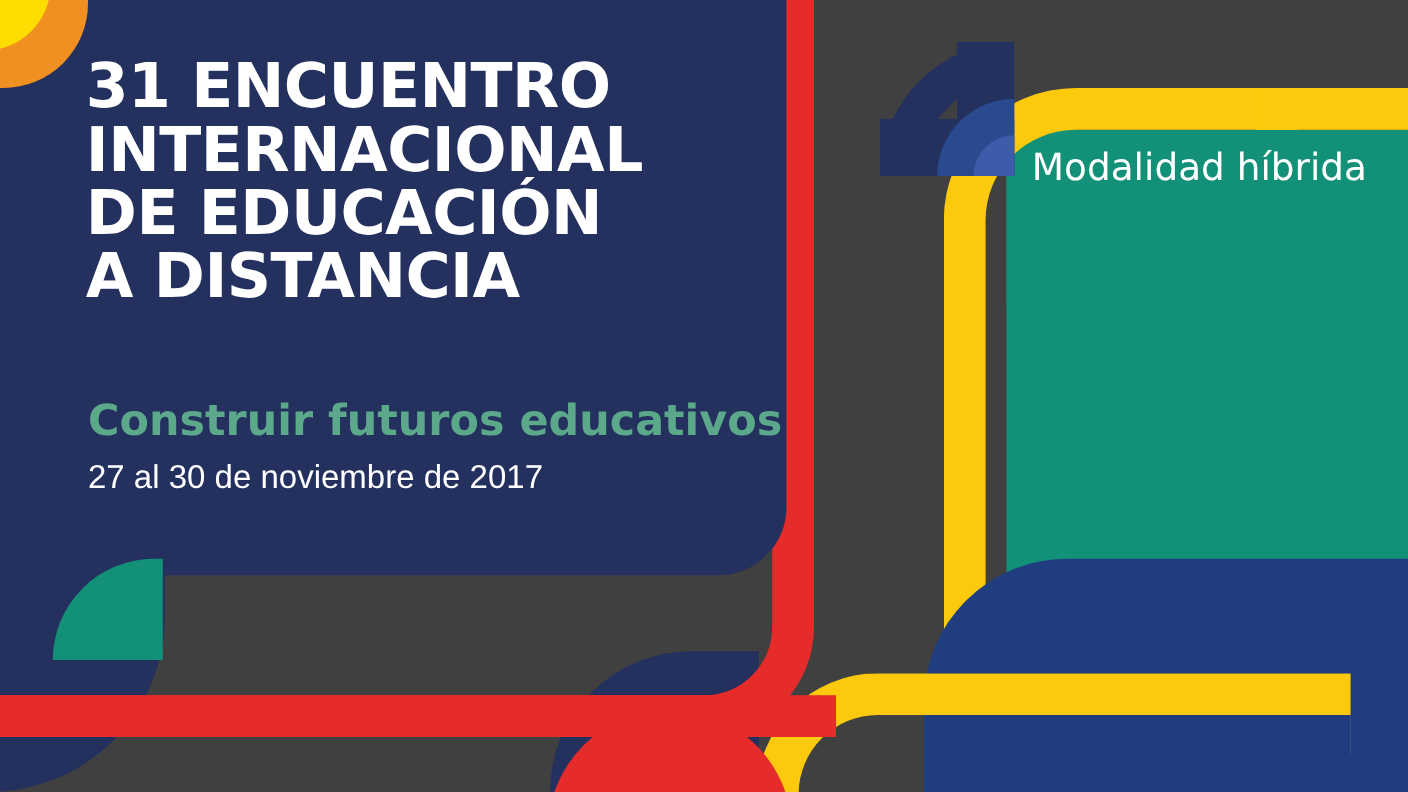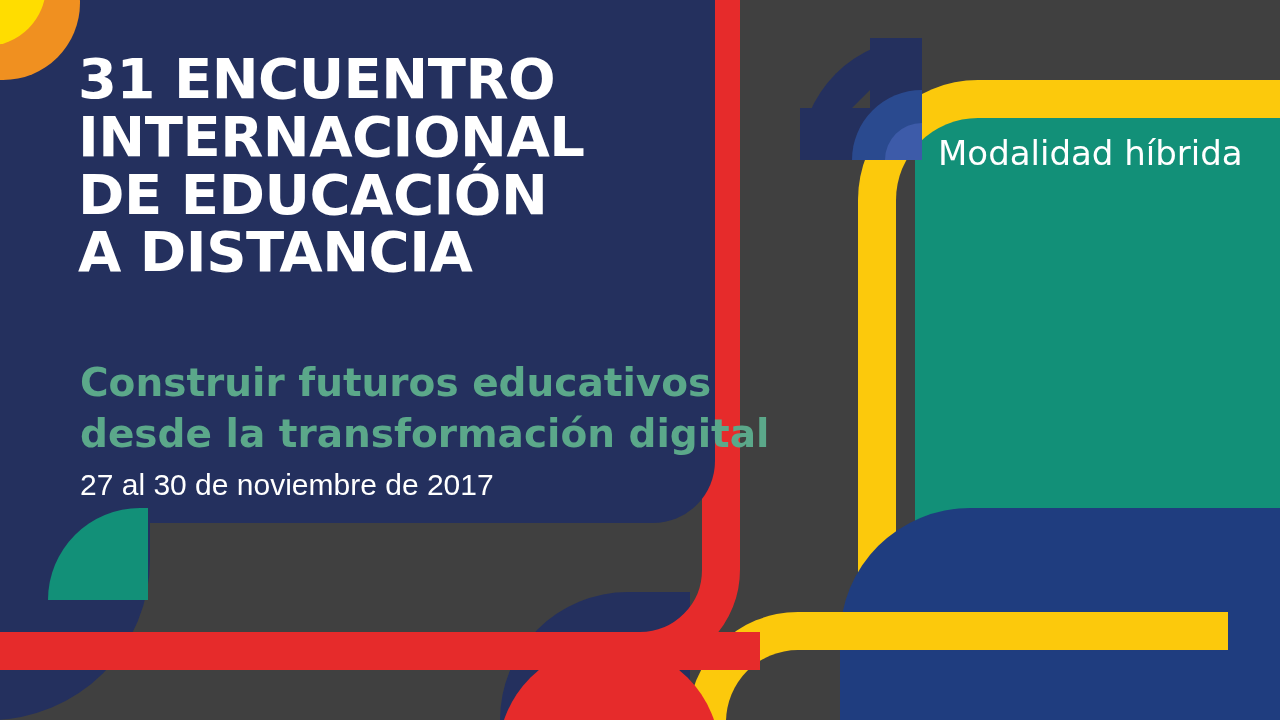--- a/index.html
+++ b/index.html
@@ -212,19 +212,18 @@
 
   <div class="layer title-block">
     <p class="title-line">31 ENCUENTRO</p>
     <p class="title-line">INTERNACIONAL</p>
     <p class="title-line">DE EDUCACIÓN</p>
     <p class="title-line">A DISTANCIA</p>
   </div>
 
   <div class="layer subtitle-block">
     <p class="subtitle-line">Construir futuros educativos</p>
-    <p class="subtitle-line">desde la transformación digital</p>
     <p class="date-line">27 al 30 de noviembre de 2017</p>
   </div>
 
   <div class="layer badge-text">Modalidad híbrida</div>
 
 </div>
 
 </body></html>

